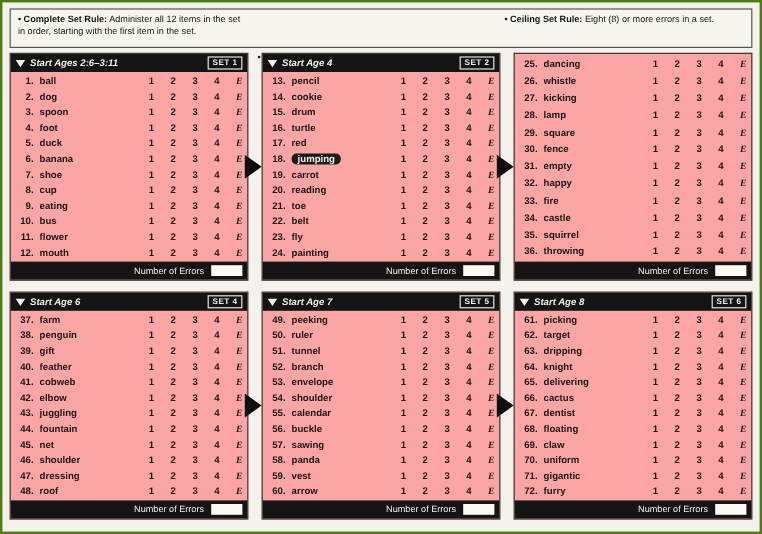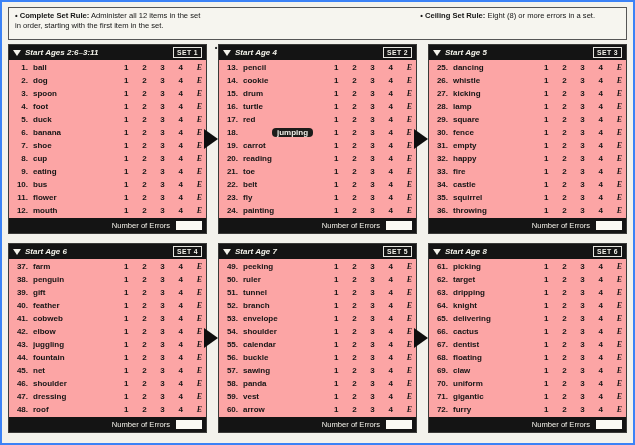--- a/index.html
+++ b/index.html
@@ -6,21 +6,21 @@
   html,body { width: 635px; height: 445px; }
   body {
     font-family: "Liberation Sans", sans-serif;
     background: #ffffff;
     color: #151515;
   }
   .sheet {
     position: relative;
     width: 635px; height: 445px;
     background: #f3f2ec;
-    border: 2px solid #3b82f6;
+    border: 2px solid #4d7c0f;
     padding: 5px 6px;
     overflow: hidden;
   }
   
   .rules-box {
     display: flex;
     align-items: flex-start;
     border: 1px solid #555;
     background: #f6f5ef;
     padding: 3px 6px 2px 6px;
@@ -105,21 +105,20 @@
     white-space: nowrap;
     overflow: hidden;
   }
   .item-word.marked {
     flex: 0 0 auto;
     background: #1c1c1a;
     color: #f0efe8;
     border-radius: 4px;
     padding: 0 5px;
     margin-right: auto;
-    margin-left: 29px;
   }
   .opts {
     flex: 0 0 78px;
     margin-left: auto;
     display: flex;
     justify-content: space-between;
     font-weight: bold;
   }
   .opt { cursor: pointer; }
   .opt-e {
@@ -466,25 +465,20 @@
               <span class="opt opt-e">E</span>
             </span>
           </div>
         </div>
         <div class="panel-footer">
           <span>Number of Errors</span>
           <span class="err-box"></span>
         </div>
       </div>
       <div class="panel">
-        <div class="panel-header">
-          <span class="tri"></span>
-          <span class="start-label">Start Age 5</span>
-          <span class="set-badge">SET 3</span>
-        </div>
         <div class="rows">
           <div class="item-row">
             <span class="item-num">25.</span>
             <span class="item-word">dancing</span>
             <span class="opts">
               <span class="opt">1</span>
               <span class="opt">2</span>
               <span class="opt">3</span>
               <span class="opt">4</span>
               <span class="opt opt-e">E</span>

